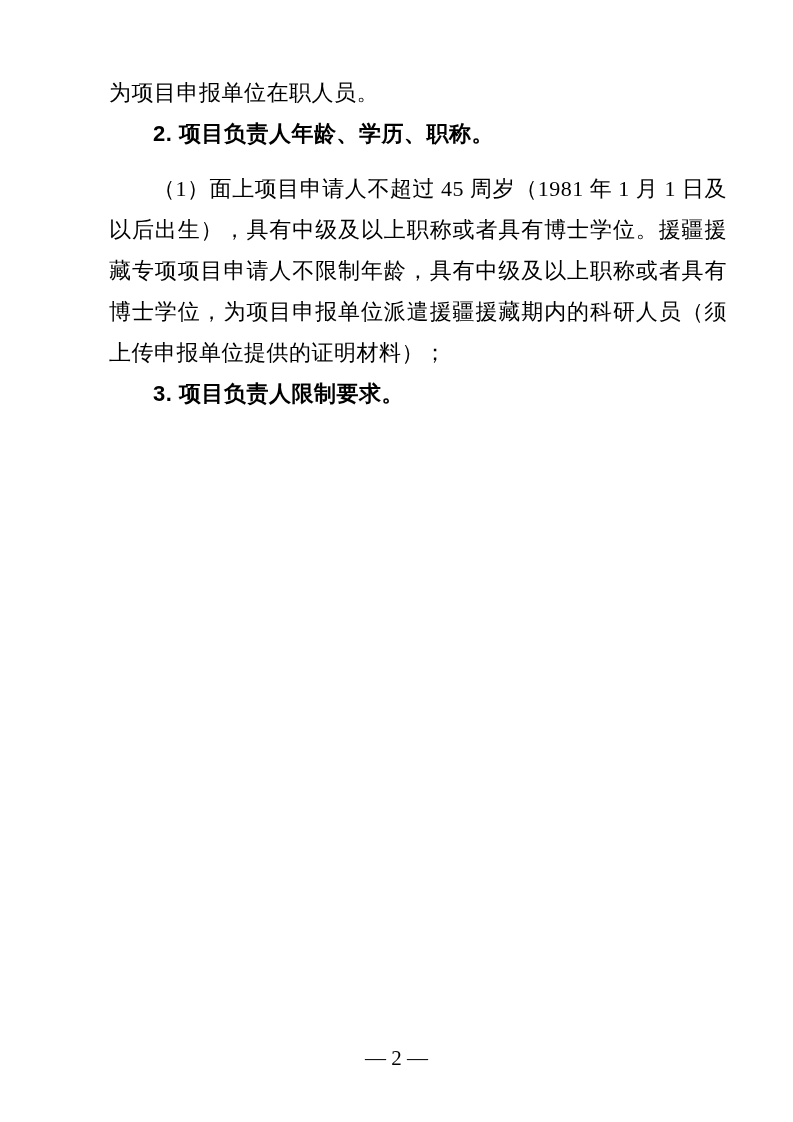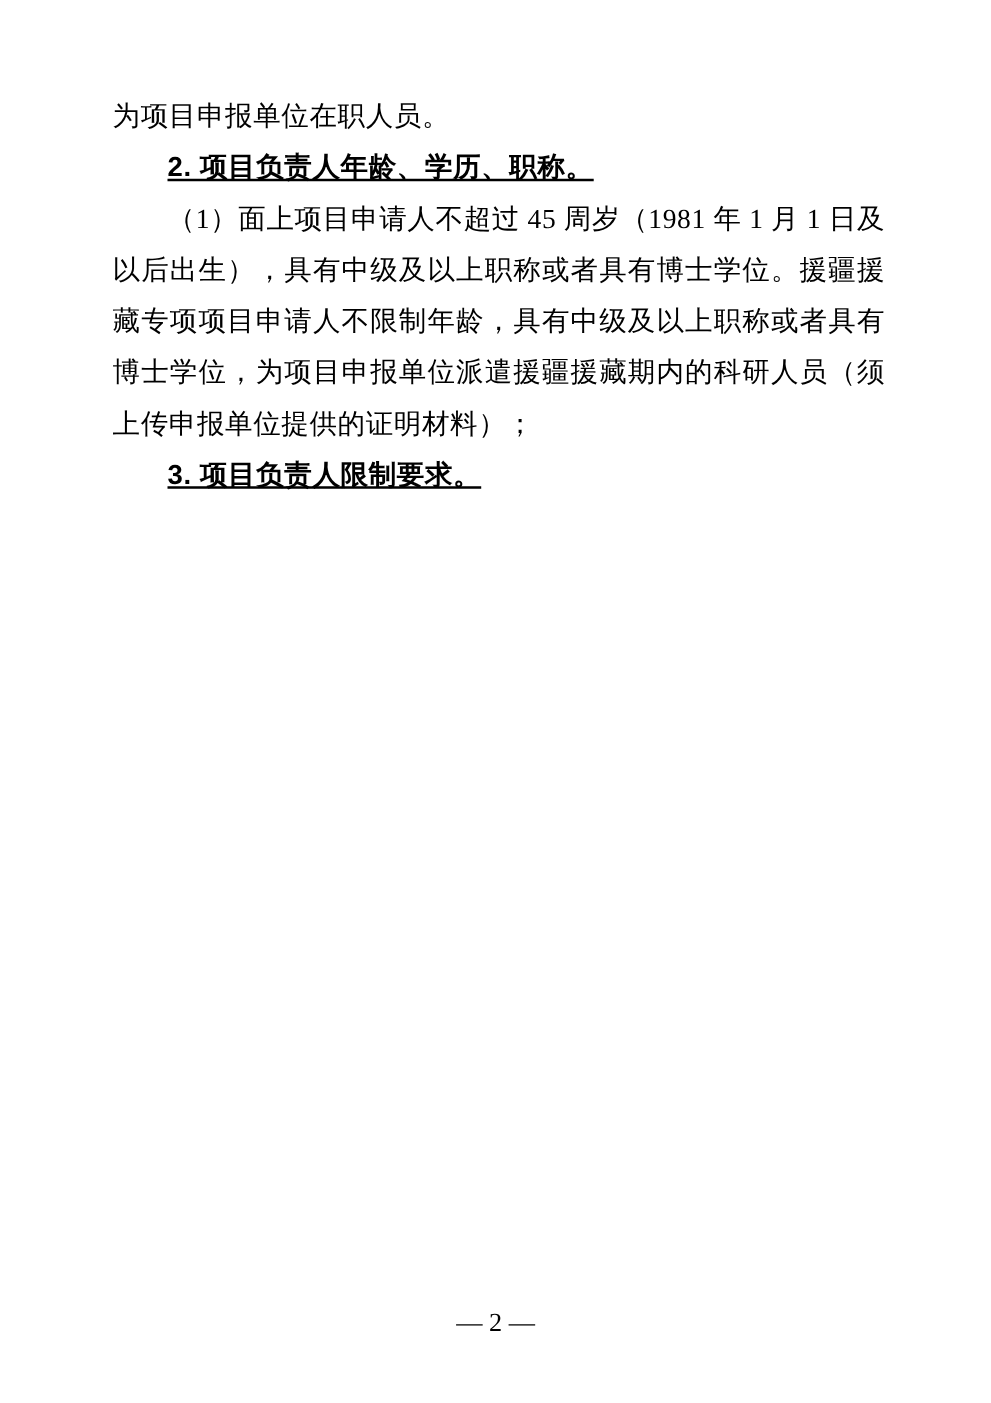--- a/index.html
+++ b/index.html
@@ -11,40 +11,40 @@
     position: relative;
     width: 793px;
     height: 1122px;
     background: #ffffff;
     color: #000000;
     font-family: "Liberation Serif", "DejaVu Serif", serif;
     overflow: hidden;
   }
   .content {
     position: absolute;
-    left: 90px;
+    left: 109px;
     top: 72px;
     width: 618px;
   }
   .content p {
     margin: 0;
     font-size: 22px;
     line-height: 41px;
     text-align: justify;
     letter-spacing: 0.5px;
   }
   .content p.indent {
     text-indent: 2em;
+    margin-top: 14px;
   }
   .content p.heading {
     font-family: "Liberation Sans", "DejaVu Sans", sans-serif;
     font-weight: bold;
     text-indent: 2em;
     text-align: left;
-    text-decoration: underline;
   }
   .pagenum {
     position: absolute;
     left: 0;
     top: 1046px;
     width: 793px;
     text-align: center;
     font-size: 21px;
     font-family: "Liberation Serif", "DejaVu Serif", serif;
     color: #000000;

